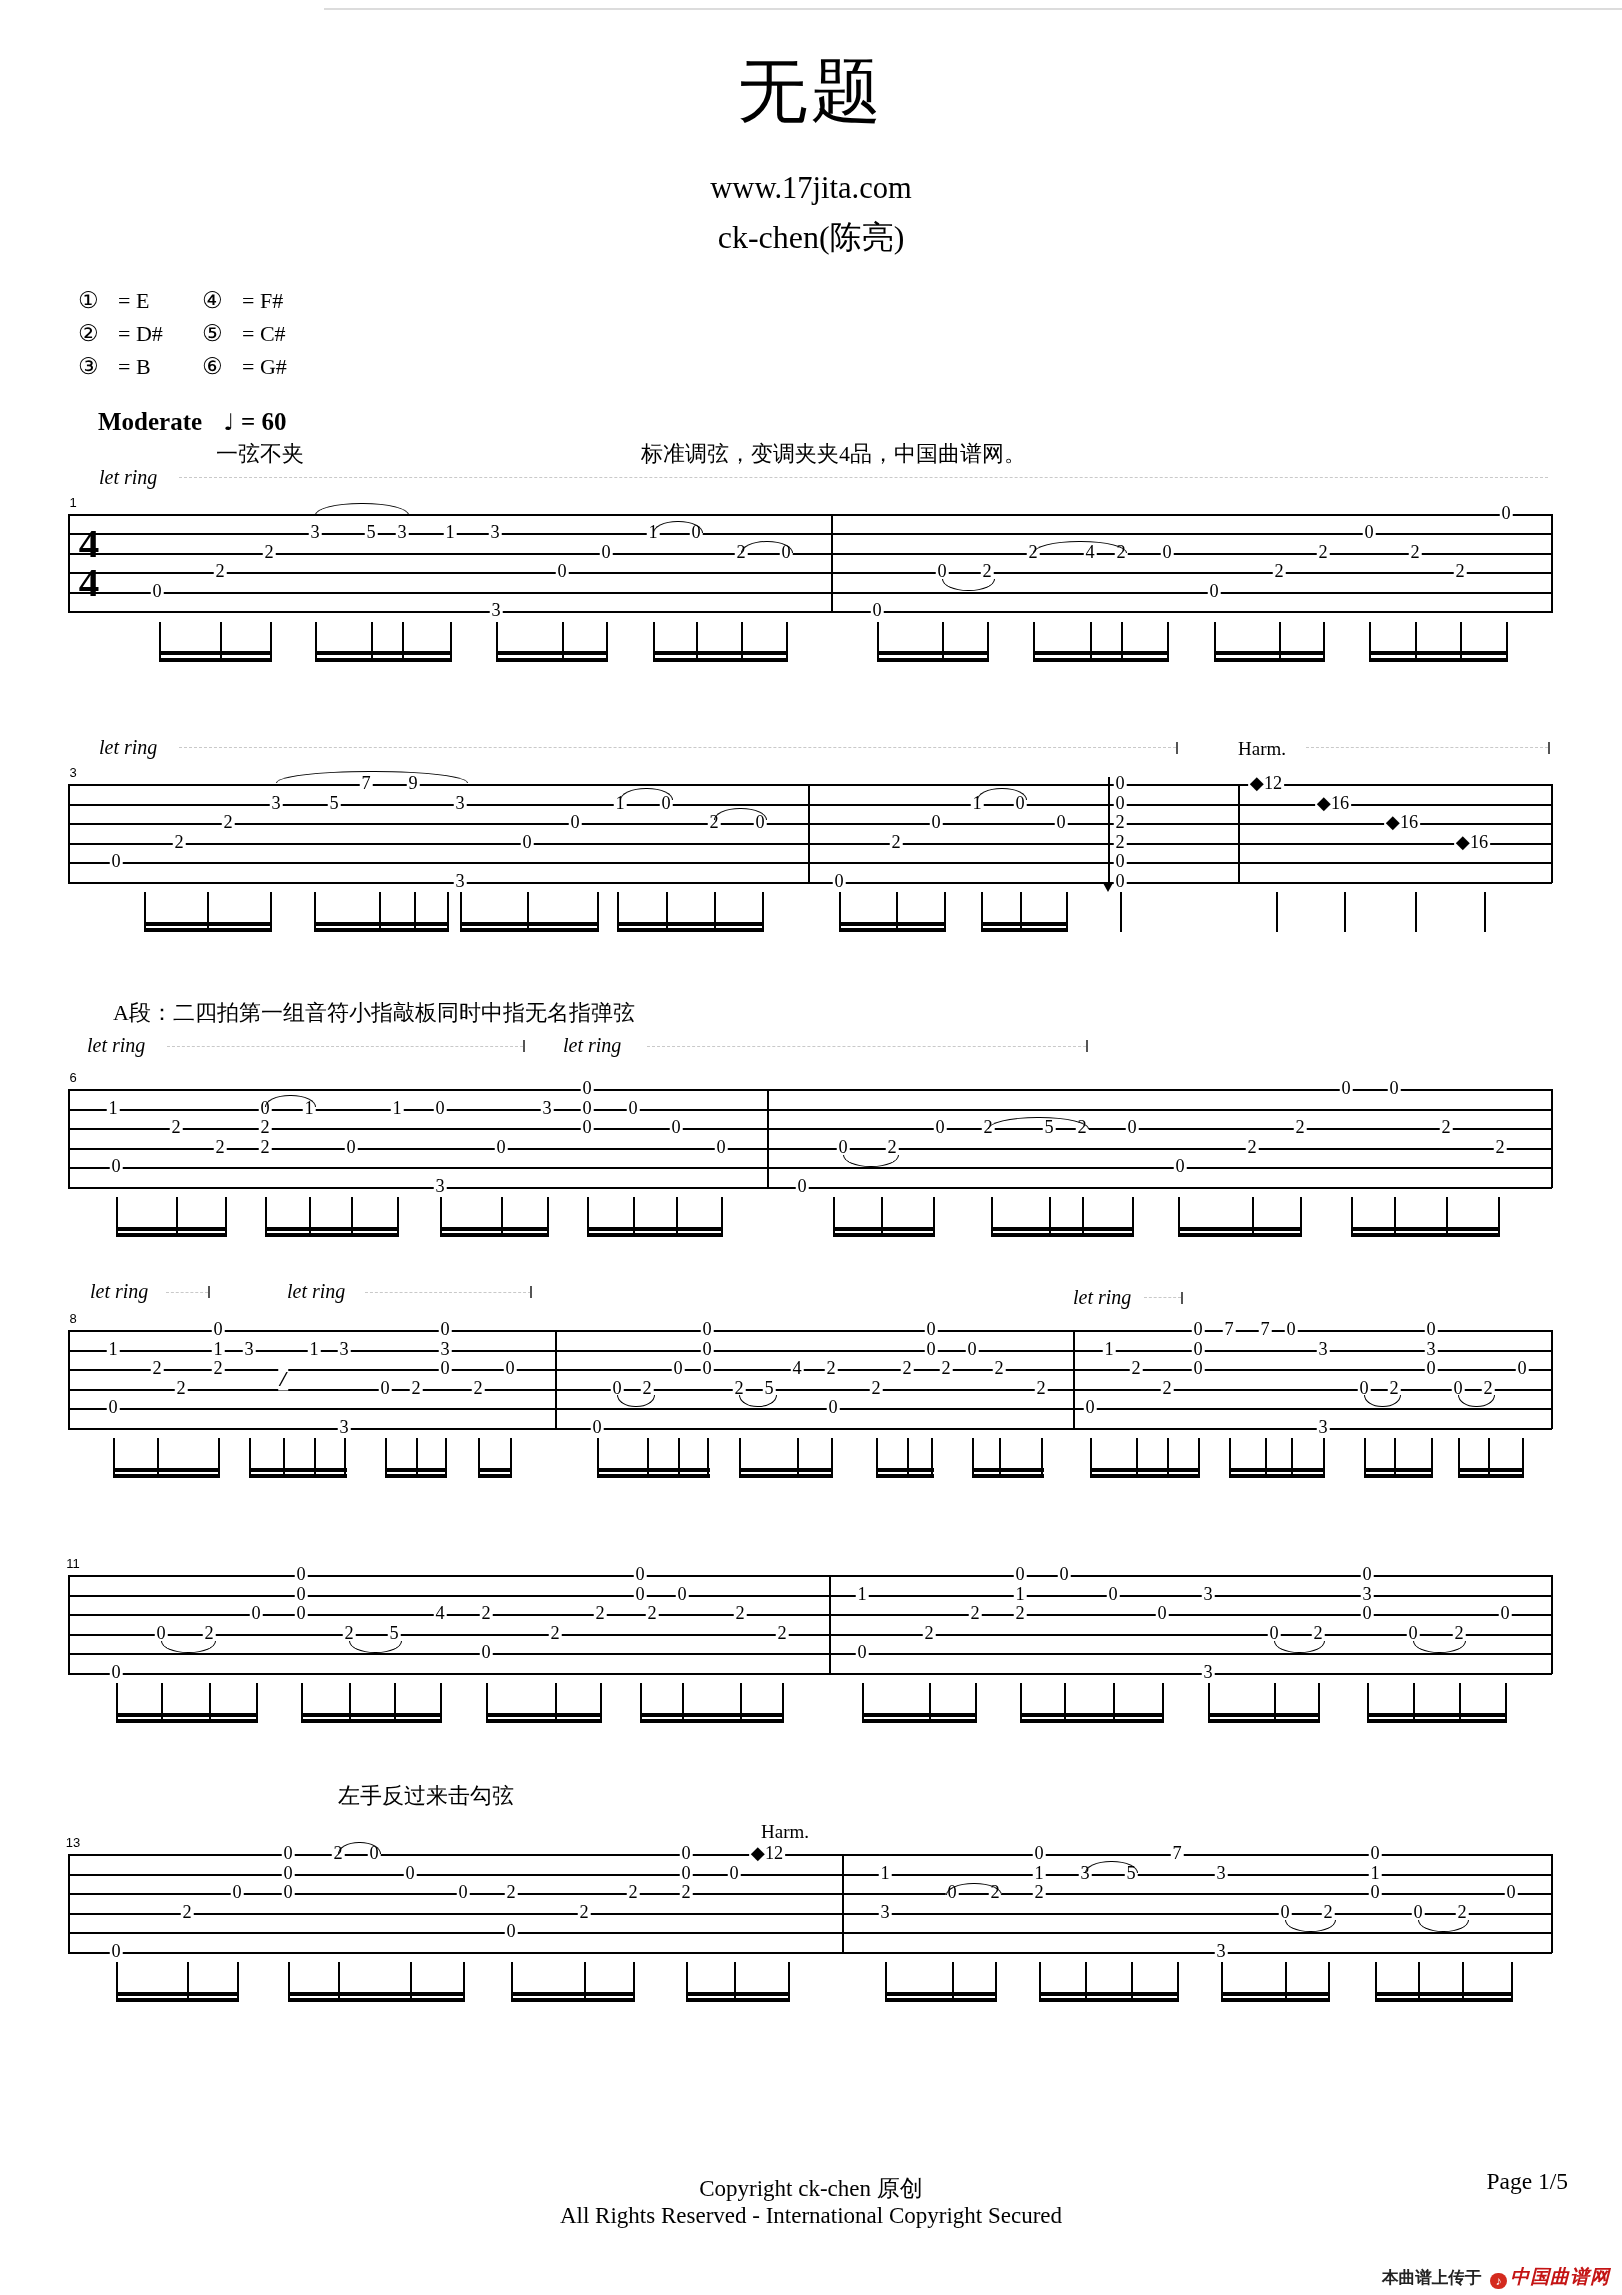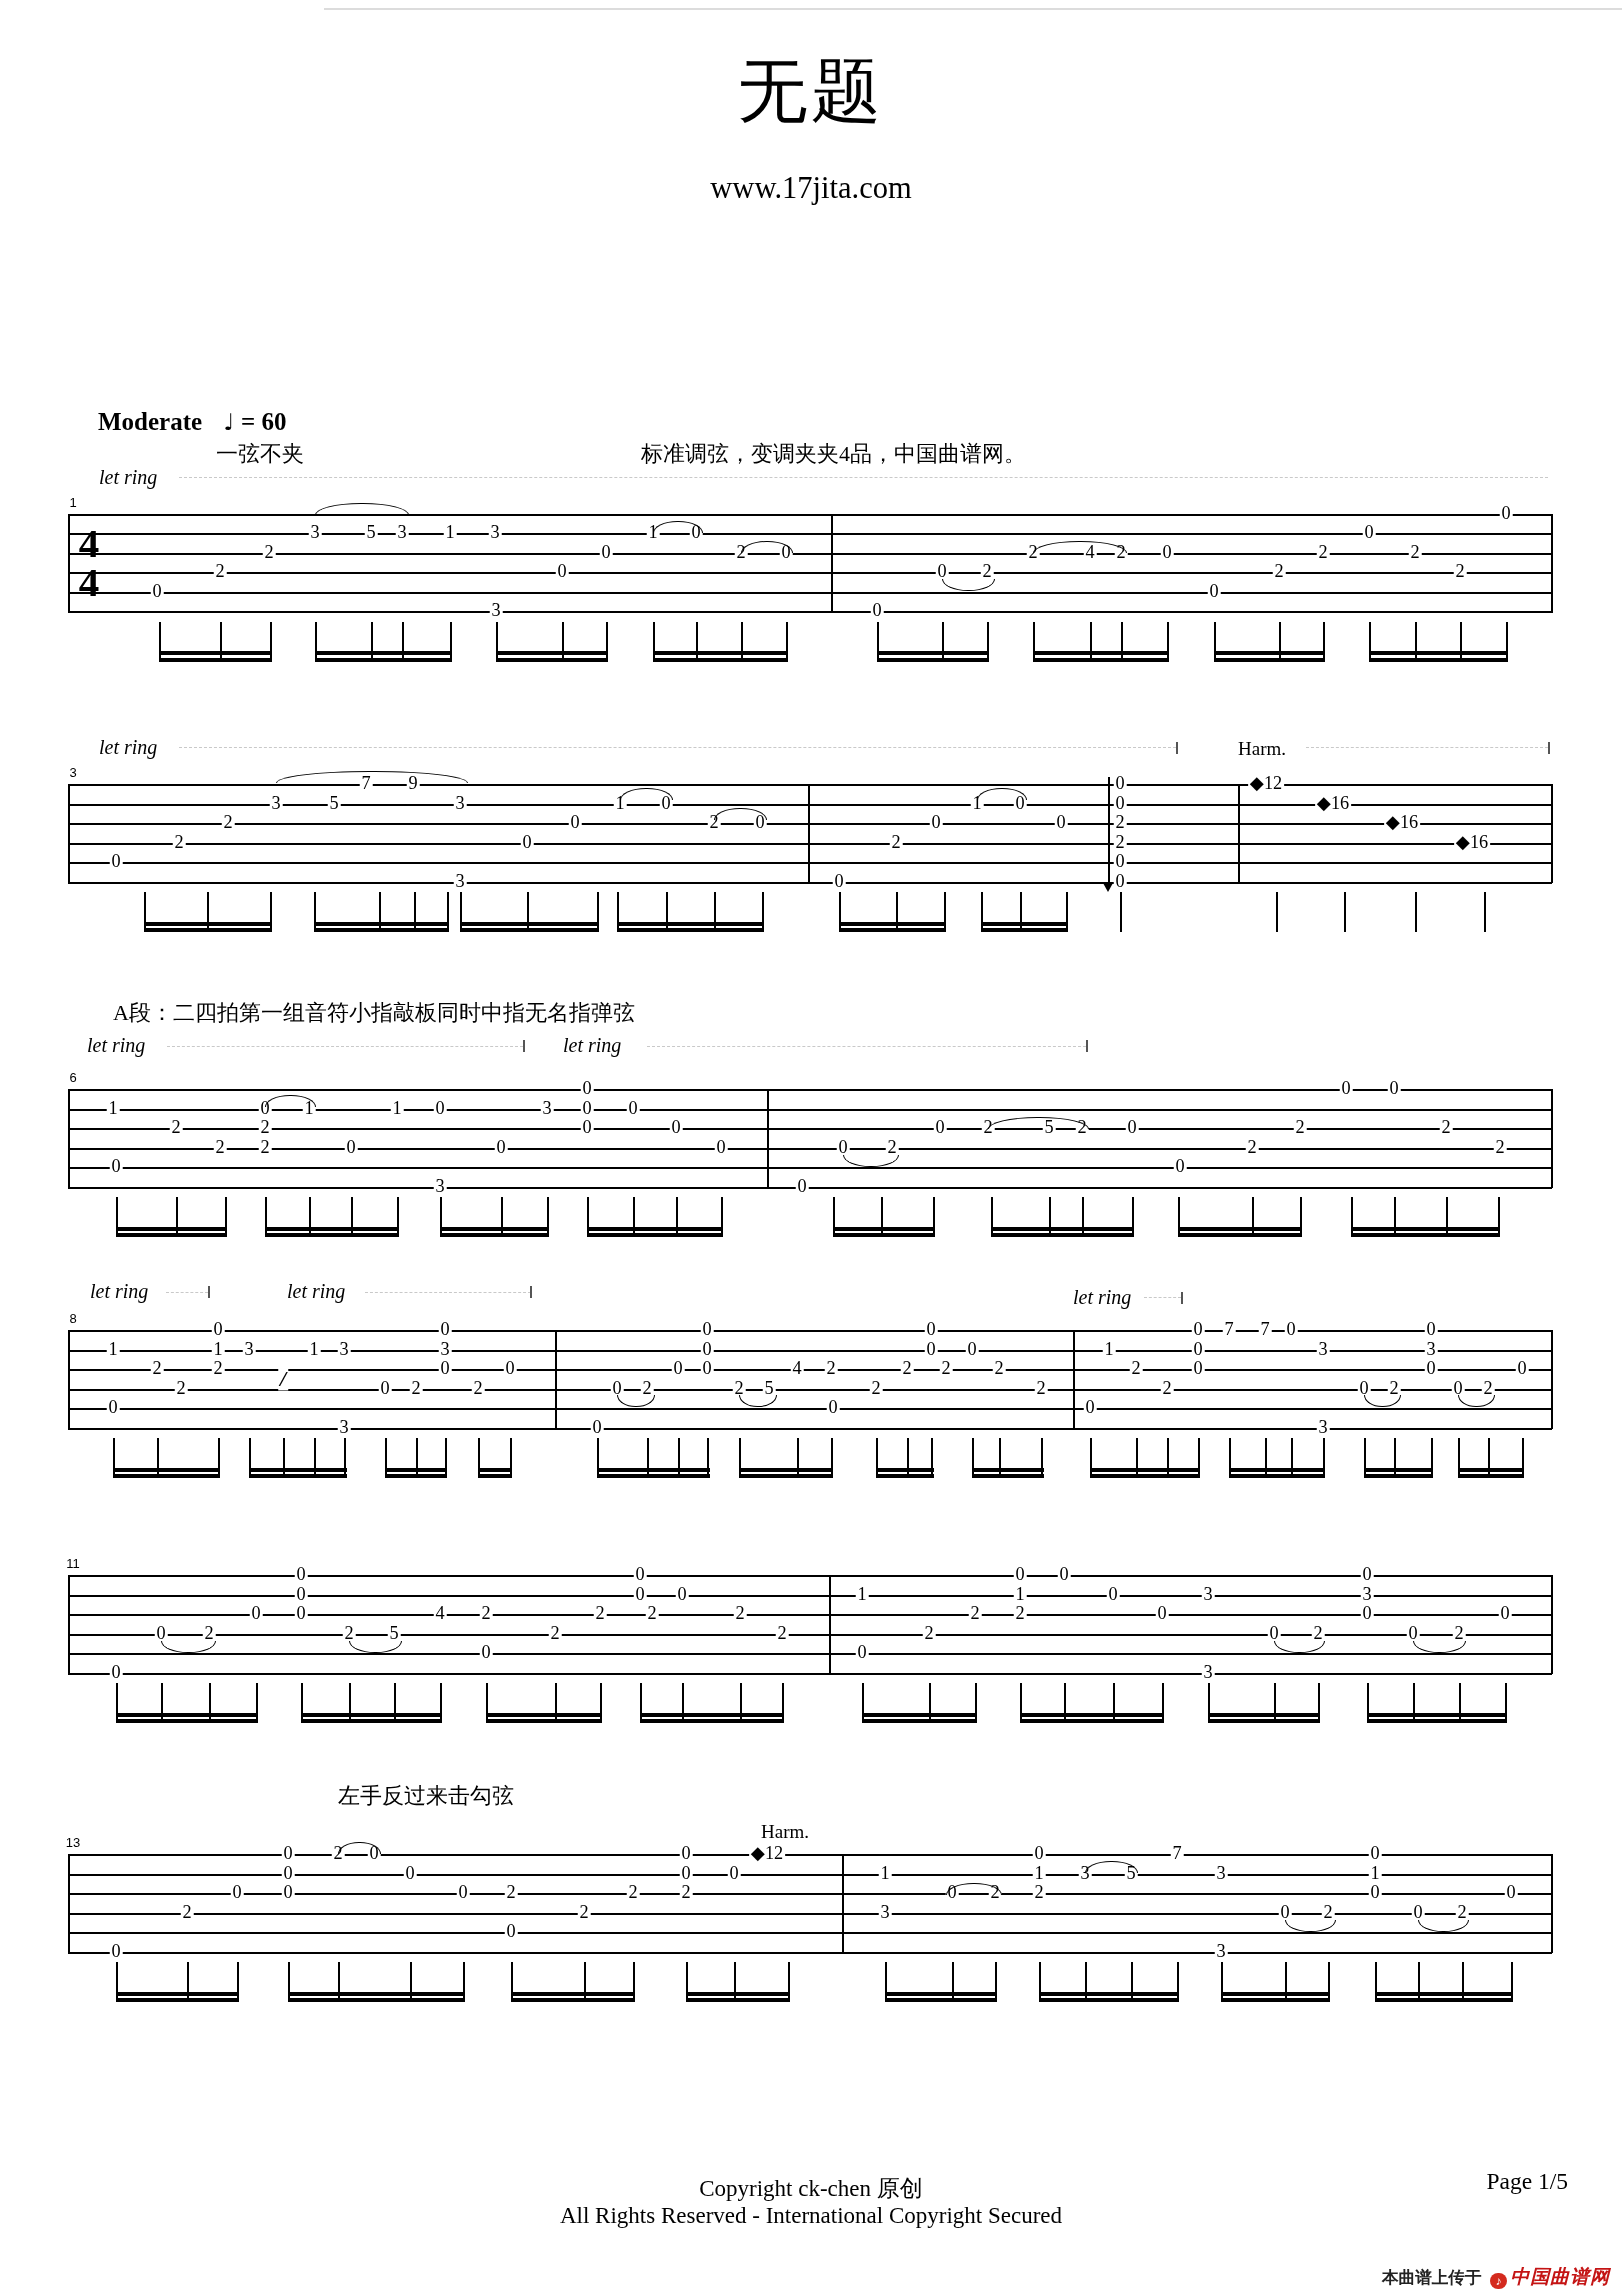--- a/index.html
+++ b/index.html
@@ -44,21 +44,27 @@
   .logo-dot{display:inline-block;width:16.6px;height:16.6px;border-radius:50%;background:#d42a1e;color:#fff;
         font-size:12.2px;text-align:center;line-height:16.6px;font-style:normal;margin:0 3.5px 0 8.7px;vertical-align:-1.7px;}
 </style>
 </head>
 <body>
 
 <div id="sheet">
   <div class="topline"></div>
   <div class="title">无题</div>
   <div class="subtitle">www.17jita.com</div>
+  <div class="author">ck-chen(陈亮)</div>
 
+  <div id="tuning">
+      <div class="tun-row"><div class="tun-c" style="display: inline-block;">①</div><div class="tun-v" style="display: inline-block;">= E</div><div class="tun-c" style="display: inline-block;">④</div><div class="tun-v" style="display: inline-block;">= F#</div></div>
+      <div class="tun-row"><div class="tun-c" style="display: inline-block;">②</div><div class="tun-v" style="display: inline-block;">= D#</div><div class="tun-c" style="display: inline-block;">⑤</div><div class="tun-v" style="display: inline-block;">= C#</div></div>
+      <div class="tun-row"><div class="tun-c" style="display: inline-block;">③</div><div class="tun-v" style="display: inline-block;">= B</div><div class="tun-c" style="display: inline-block;">⑥</div><div class="tun-v" style="display: inline-block;">= G#</div></div>
+    </div>
 
   <div id="tempo">
     <span>Moderate</span><span class="nq">♩</span><span>= 60</span>
   </div>
 
   <div id="score">
       <div class="staff-line" style="top: 514px;"></div>
       <div class="staff-line" style="top: 533px;"></div>
       <div class="staff-line" style="top: 553px;"></div>
       <div class="staff-line" style="top: 572px;"></div>

